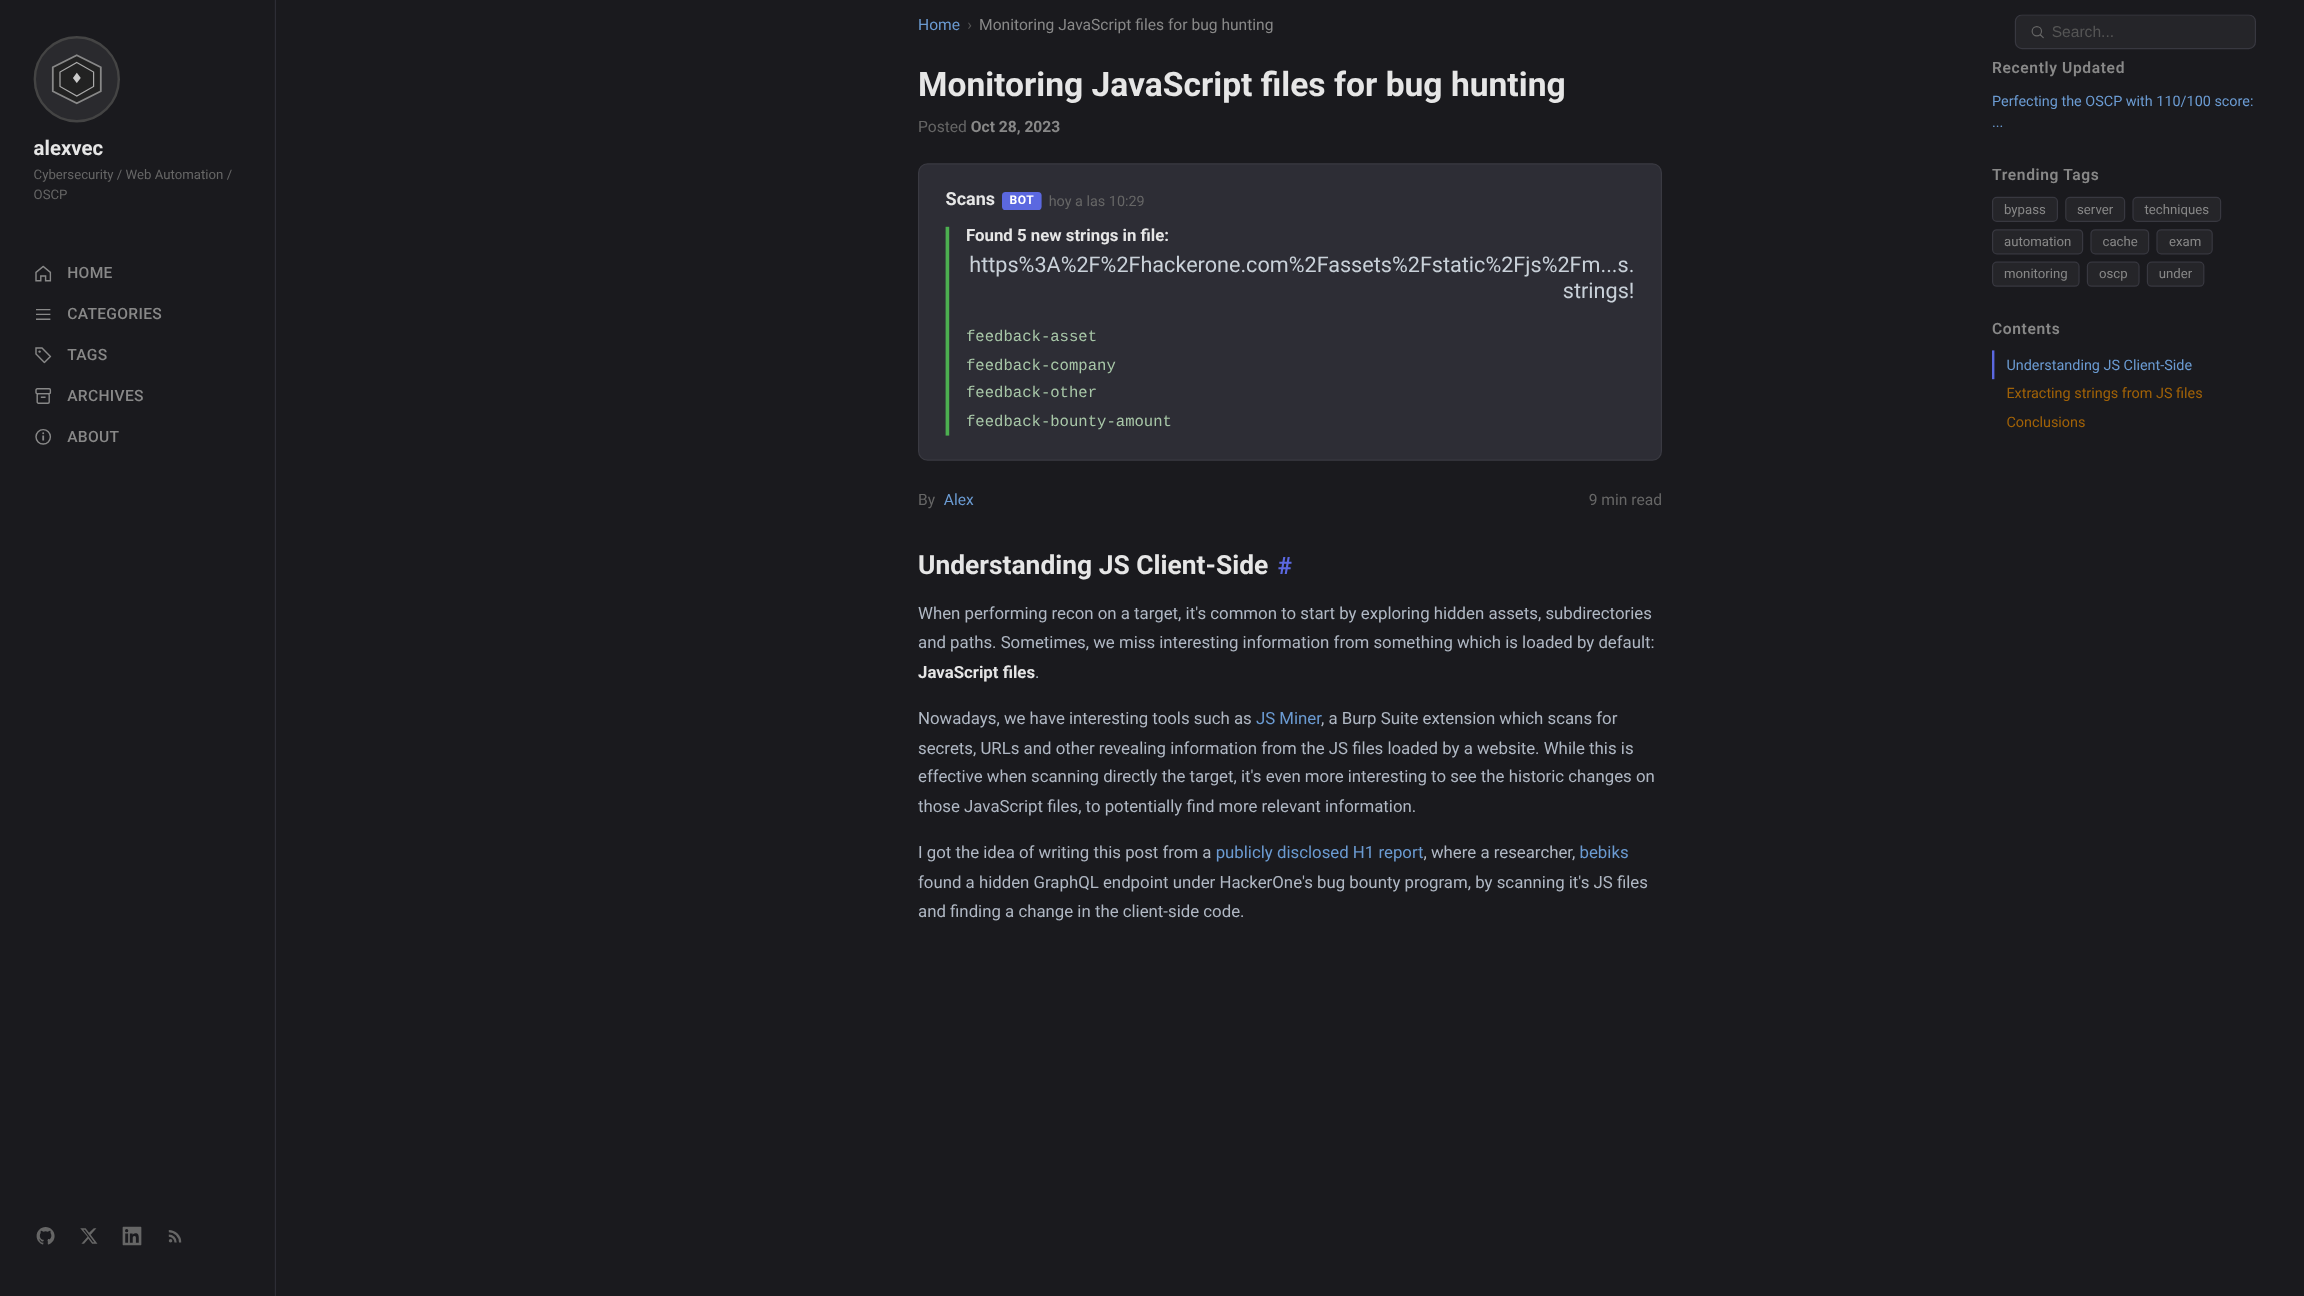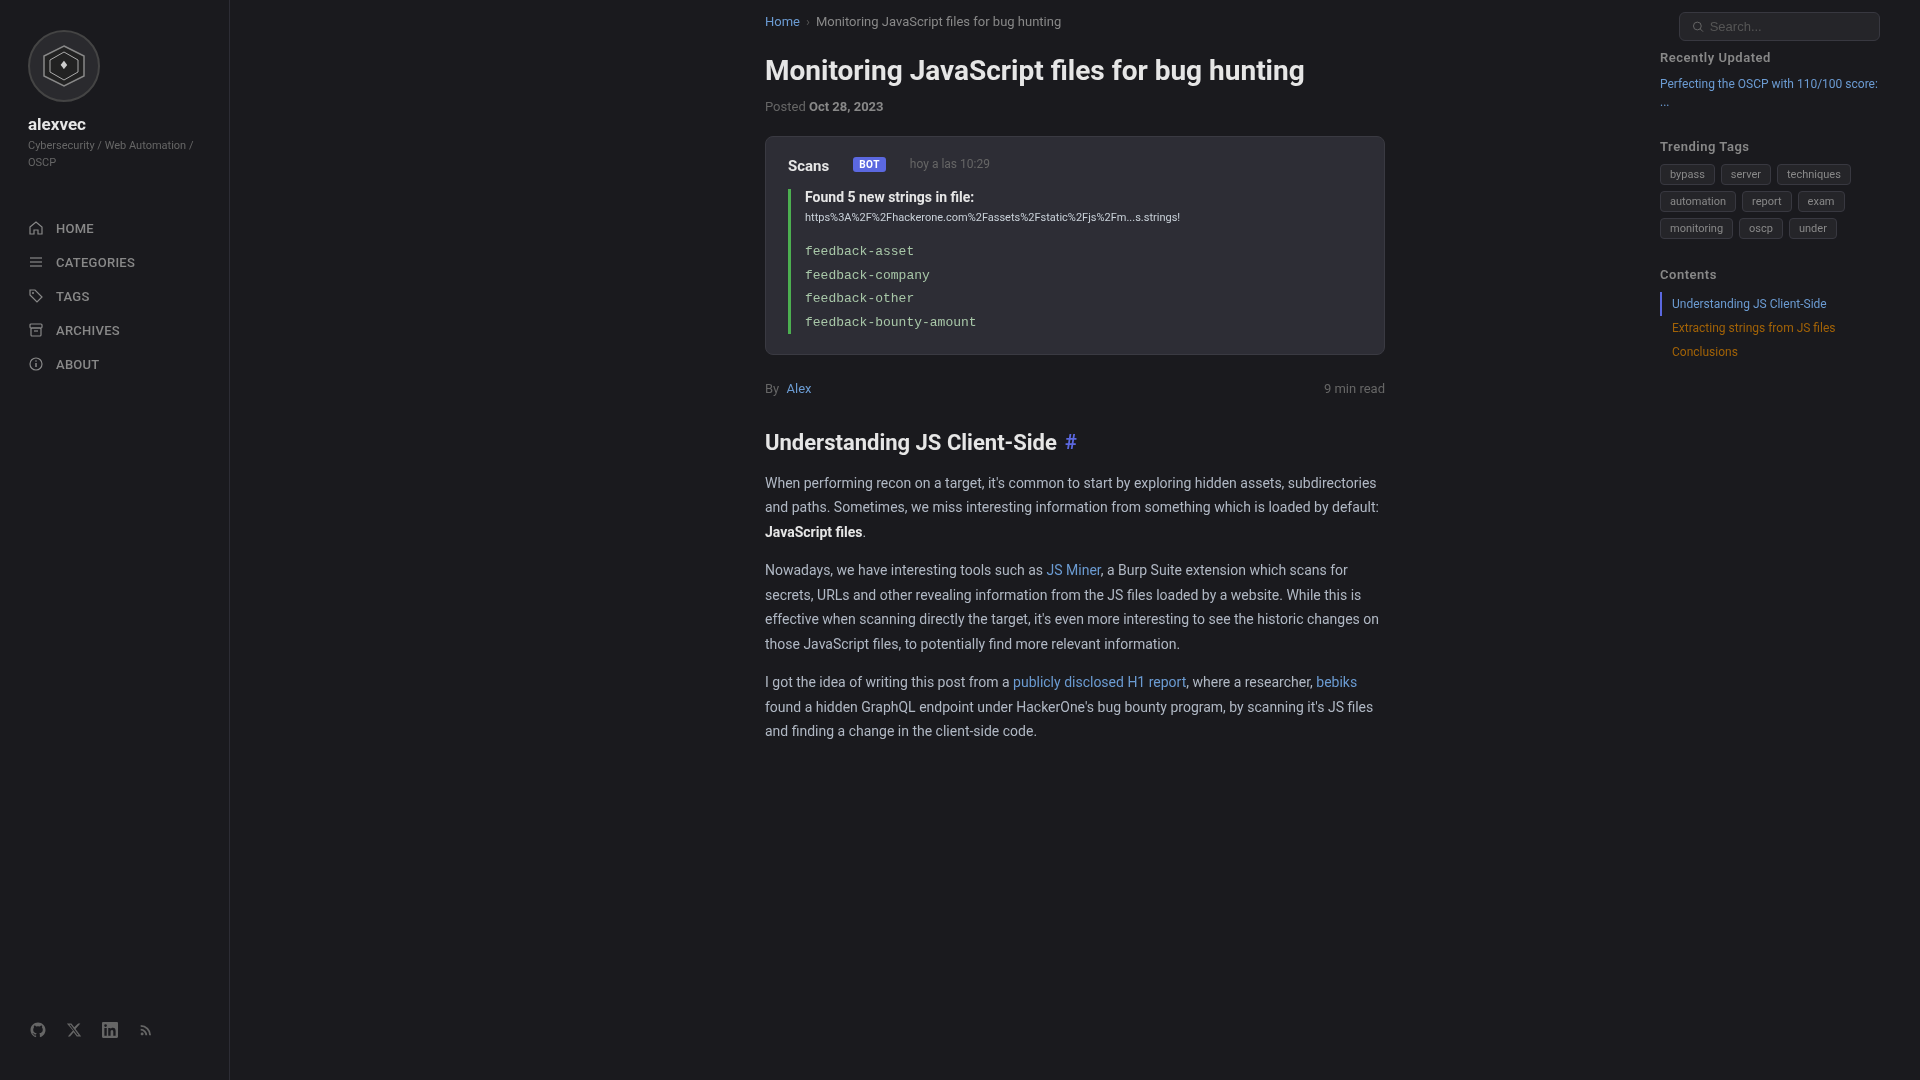--- a/index.html
+++ b/index.html
@@ -180,22 +180,22 @@
     .chat-screenshot {
       background: #2d2d35;
       border-radius: 8px;
       padding: 20px 22px;
       margin-bottom: 22px;
       border: 1px solid #3a3a42;
     }
 
     .chat-header {
       display: flex;
-      align-items: flex-start;
-      gap: 24px;
+      align-items: flex-end;
+      gap: 6px;
       margin-bottom: 14px;
     }
 
     .chat-sender {
       font-weight: 700;
       color: #e6e6e6;
       font-size: 15px;
     }
 
     .bot-badge {
@@ -219,24 +219,25 @@
     }
 
     .chat-found {
       font-weight: 700;
       font-size: 14px;
       color: #e6e6e6;
       margin-bottom: 6px;
     }
 
     .chat-url {
-      font-size: 11px;
+      font-size: 18px;
       color: #c9d1d9;
       margin-bottom: 16px;
       word-break: break-all;
+      text-align: right;
     }
 
     .chat-code {
       font-family: 'Courier New', monospace;
       font-size: 13px;
       color: #a8c7a8;
       line-height: 1.8;
     }
 
     
@@ -520,21 +521,21 @@
     <div class="recent-item">Perfecting the OSCP with 110/100 score: ...</div>
   </div>
 
   <div class="right-section">
     <div class="right-section-title">Trending Tags</div>
     <div class="tags-container">
       <span class="tag">bypass</span>
       <span class="tag">server</span>
       <span class="tag">techniques</span>
       <span class="tag">automation</span>
-      <span class="tag">report</span>
+      <span class="tag">cache</span>
       <span class="tag">exam</span>
       <span class="tag">monitoring</span>
       <span class="tag">oscp</span>
       <span class="tag">under</span>
     </div>
   </div>
 
   <div class="right-section">
     <div class="right-section-title">Contents</div>
     <ul class="contents-list">

